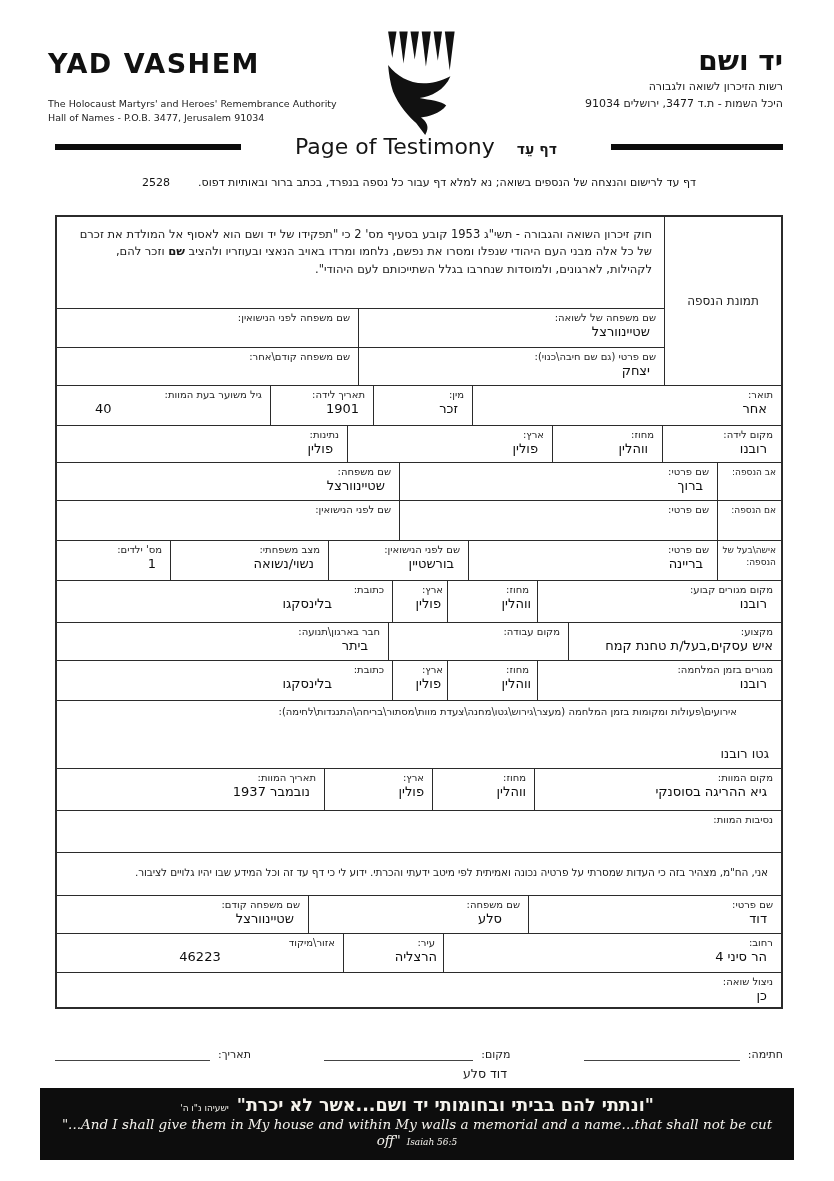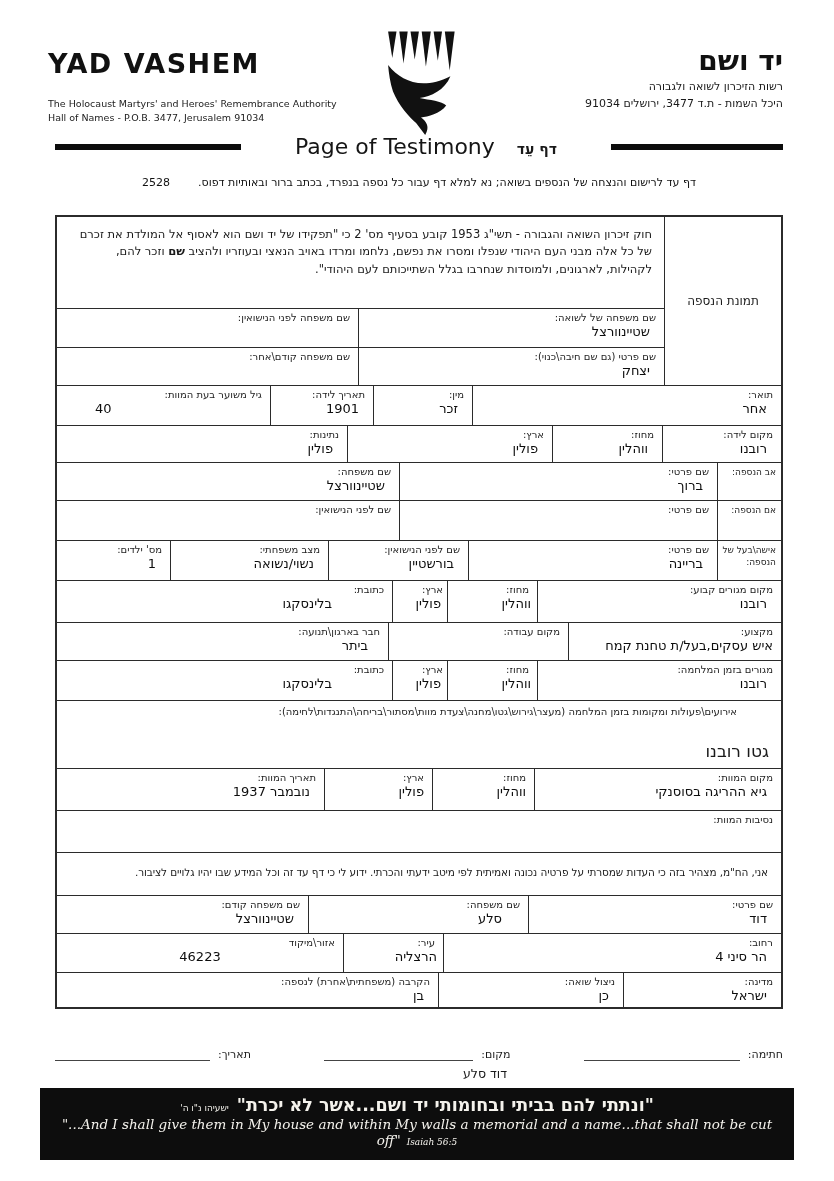--- a/index.html
+++ b/index.html
@@ -35,21 +35,21 @@
   .v-center{text-align:center;padding:1px 6px;}
   .sect{font-size:9px;line-height:1.3;text-align:right;padding:4px 5px 0 2px;color:#222;}
   #top-sec{display:flex;height:168px;}
   #photo-cell{width:117px;display:flex;align-items:center;justify-content:center;
               border-left:1.6px solid #2b2b2b;box-sizing:border-box;font-size:12px;}
   #top-left{flex:1;display:flex;flex-direction:column;}
   #law-cell{height:91px;font-size:11.5px;line-height:1.5;text-align:right;
             padding:9px 12px 0 16px;box-sizing:border-box;}
   .nrow{display:flex;flex:1;border-top:1.6px solid #2b2b2b;box-sizing:border-box;}
   #ev-lbl{font-size:10px;text-align:right;padding:5px 44px 0 4px;}
-  #ev-val{margin-top:auto;font-size:17px;text-align:right;padding:0 12px 7px 8px;}
+  #ev-val{margin-top:auto;font-size:13px;text-align:right;padding:0 12px 7px 8px;}
   #decl{font-size:10.5px;text-align:right;padding:13px 13px 0 8px;letter-spacing:-0.1px;}
   
   #sig-row{position:absolute;left:55px;top:1046px;width:728px;direction:rtl;display:flex;
            justify-content:space-between;align-items:flex-end;font-size:11px;}
   .sig-group{display:flex;align-items:flex-end;gap:8px;}
   .sig-line{display:inline-block;border-bottom:1.4px solid #444;height:14px;}
   #signed-name{position:absolute;left:463px;top:1066px;font-size:12.5px;direction:rtl;}
   
   #banner{position:absolute;left:40px;top:1088px;width:754px;height:72px;background:#0d0d0d;
           color:#f4f2ec;text-align:center;box-sizing:border-box;padding-top:7px;}
@@ -344,31 +344,23 @@
         <span class="lbl">עיר:</span>
         <span class="val" style="padding-right:6px;">הרצליה</span>
       </div>
       <div class="cell grow">
         <span class="lbl">אזור\מיקוד</span>
         <span class="val v-center">46223</span>
       </div>
     </div>
 
     <div class="row" style="height:35px;">
-      <div class="cell" style="width:158px;">
-        <span class="lbl">מדינה:</span>
-        <span class="val">ישראל</span>
-      </div>
       <div class="cell" style="width:185px;">
         <span class="lbl">ניצול שואה:</span>
         <span class="val">כן</span>
-      </div>
-      <div class="cell grow">
-        <span class="lbl">הקרבה (משפחתית\אחרת) לנספה:</span>
-        <span class="val">בן</span>
       </div>
     </div>
 
   </div>
 
   <div id="sig-row">
     <div class="sig-group">
       <span>חתימה:</span>
       <span class="sig-line" style="width:156px;"></span>
     </div>

